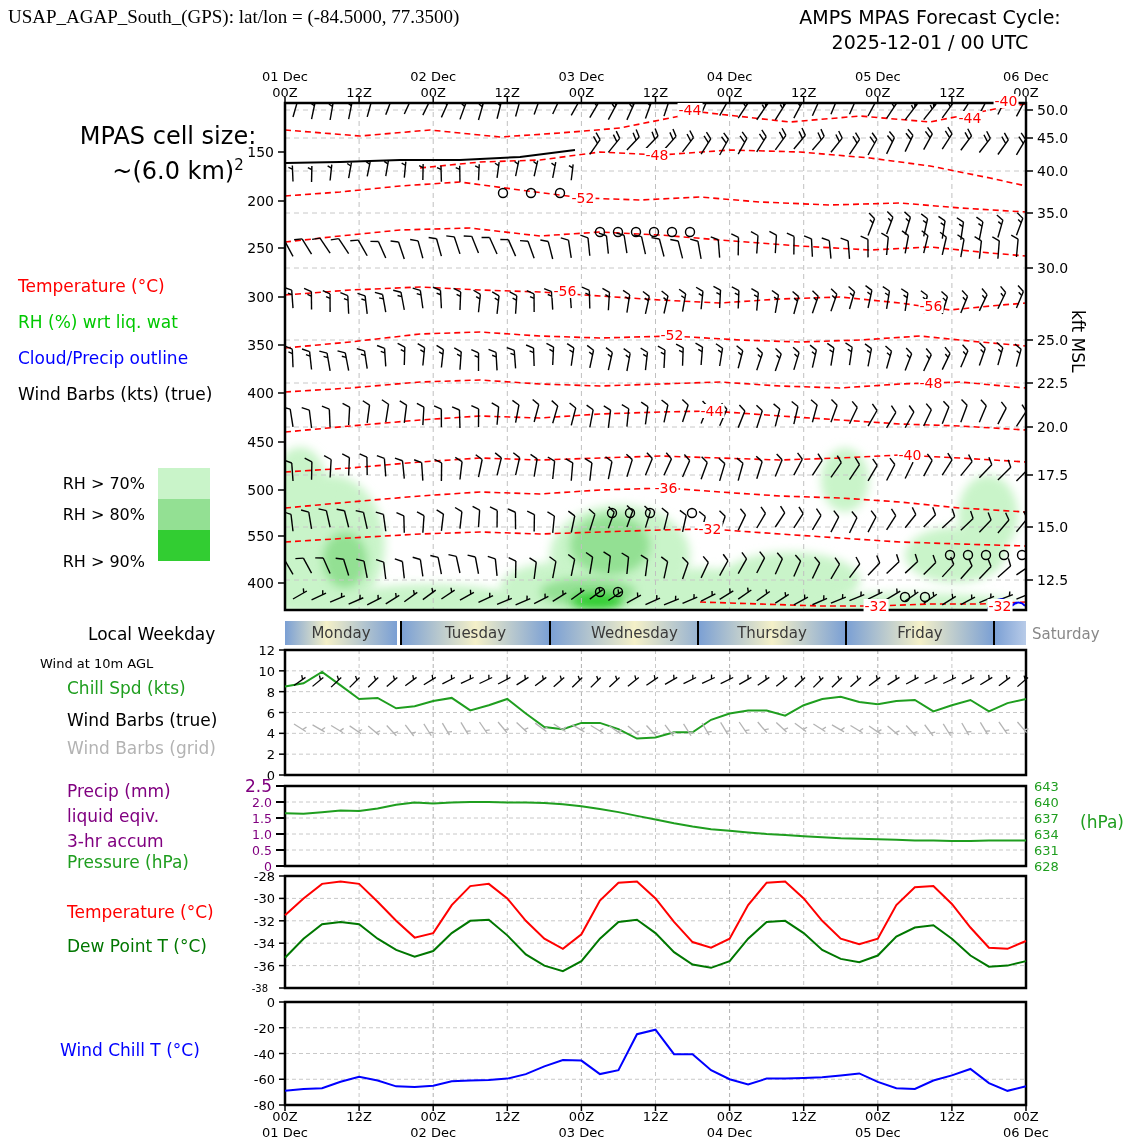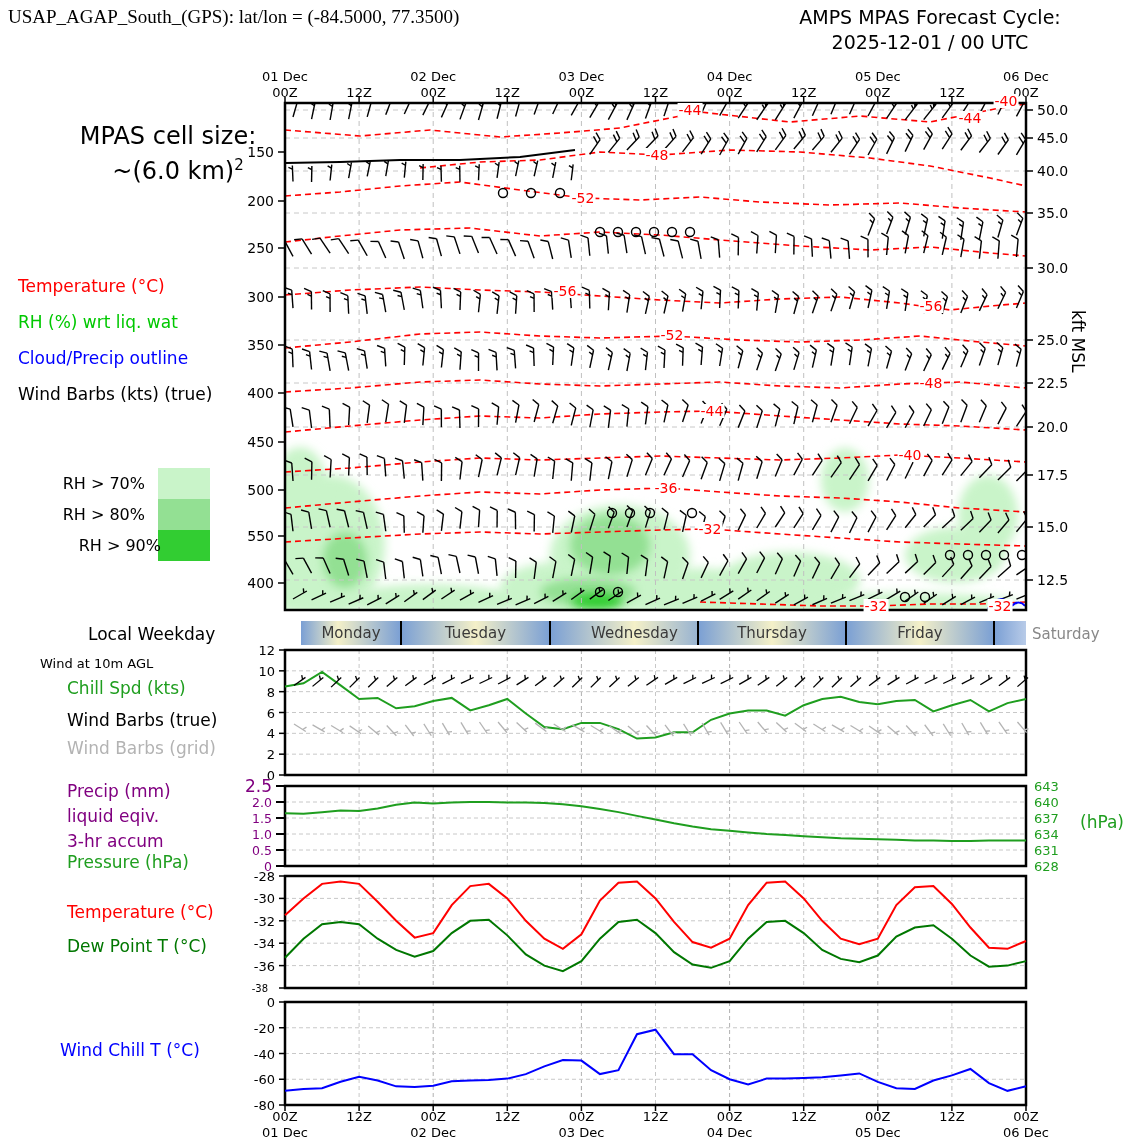--- a/index.html
+++ b/index.html
@@ -40,21 +40,21 @@
       <div class="abs legend-item" style="left: 18px; top: 312px; color: rgb(0, 200, 0);">RH (%) wrt liq. wat</div>
       <div class="abs legend-item" style="left: 18px; top: 348px; color: rgb(0, 0, 255);">Cloud/Precip outline</div>
       <div class="abs legend-item" style="left: 18px; top: 384px; color: rgb(0, 0, 0);">Wind Barbs (kts) (true)</div>
     </div>
 <div id="rh-legend">
       <div class="abs" style="left: 158px; top: 468px; width: 52px; height: 31px; background: rgb(201, 244, 201);"></div>
       <div class="abs rh-label" style="left: 145px; top: 474px; transform: translateX(-100%);">RH &gt; 70%</div>
       <div class="abs" style="left: 158px; top: 499px; width: 52px; height: 31px; background: rgb(147, 224, 147);"></div>
       <div class="abs rh-label" style="left: 145px; top: 505px; transform: translateX(-100%);">RH &gt; 80%</div>
       <div class="abs" style="left: 158px; top: 530px; width: 52px; height: 31px; background: rgb(50, 205, 50);"></div>
-      <div class="abs rh-label" style="left: 145px; top: 536px; transform: translateX(-100%); margin-left: 16px;">RH &gt; 90%</div>
+      <div class="abs rh-label" style="left: 145px; top: 552px; transform: translateX(-100%);">RH &gt; 90%</div>
     </div>
 
 <div class="abs panel-label" style="left:88px;top:624px;color:#000;">Local Weekday</div>
 <div class="abs small-label" style="left:40px;top:656px;">Wind at 10m AGL</div>
 <div class="abs panel-label" style="left:67px;top:678px;color:#1f9e1f;">Chill Spd (kts)</div>
 <div class="abs panel-label" style="left:67px;top:710px;color:#000;">Wind Barbs (true)</div>
 <div class="abs panel-label" style="left:67px;top:738px;color:#b3b3b3;">Wind Barbs (grid)</div>
 
 <div class="abs panel-label" style="left:67px;top:781px;color:#800080;">Precip (mm)</div>
 <div class="abs panel-label" style="left:67px;top:806px;color:#800080;">liquid eqiv.</div>
@@ -62,21 +62,21 @@
 <div class="abs panel-label" style="left:67px;top:852px;color:#1f9e1f;">Pressure (hPa)</div>
 <div class="abs panel-label" style="left:1080px;top:812px;color:#1f9e1f;">(hPa)</div>
 
 <div class="abs panel-label" style="left:67px;top:902px;color:#ff0000;">Temperature (°C)</div>
 <div class="abs panel-label" style="left:67px;top:936px;color:#007700;">Dew Point T (°C)</div>
 <div class="abs panel-label" style="left:60px;top:1040px;color:#0000ff;">Wind Chill T (°C)</div>
 
 <div class="abs panel-label" style="left:1088px;top:310px;color:#000;transform:rotate(90deg);transform-origin:left top;">kft MSL</div>
 
 <div id="weekday-strip" class="abs" style="left:285px;top:621px;width:741px;height:24px;">
-      <div class="daycell" style="left: 16px; width: 100px; background: linear-gradient(to right, rgb(122, 159, 212), rgb(244, 240, 200) 37%, rgb(122, 159, 212));">
+      <div class="daycell" style="left: 0px; width: 112px; background: linear-gradient(to right, rgb(122, 159, 212), rgb(244, 240, 200) 37%, rgb(122, 159, 212));">
         <div class="dayname" style="position: absolute; left: 50%; top: 50%; transform: translate(-50%, -50%);">Monday</div>
       </div>
       <div class="daycell" style="left: 116px; width: 149px; background: linear-gradient(to right, rgb(122, 159, 212), rgb(244, 240, 200) 50%, rgb(122, 159, 212));">
         <div class="dayname" style="position: absolute; left: 50%; top: 50%; transform: translate(-50%, -50%);">Tuesday</div>
       </div>
       <div class="daysep" style="left: 115px;"></div>
       <div class="daycell" style="left: 265px; width: 169px; background: linear-gradient(to right, rgb(122, 159, 212), rgb(244, 240, 200) 50%, rgb(122, 159, 212));">
         <div class="dayname" style="position: absolute; left: 50%; top: 50%; transform: translate(-50%, -50%);">Wednesday</div>
       </div>
       <div class="daysep" style="left: 264px;"></div>

